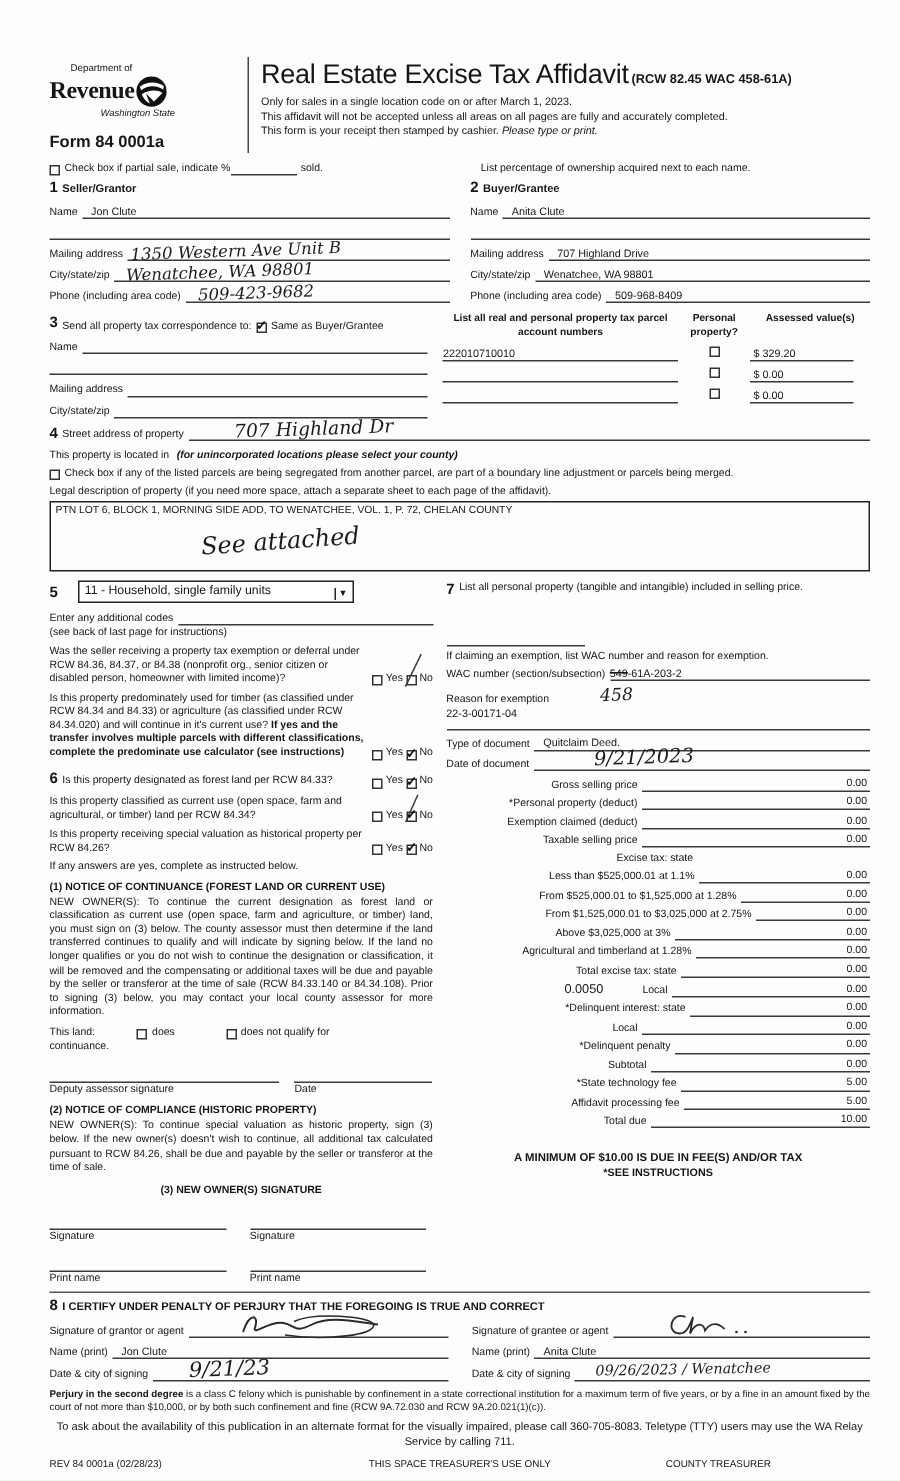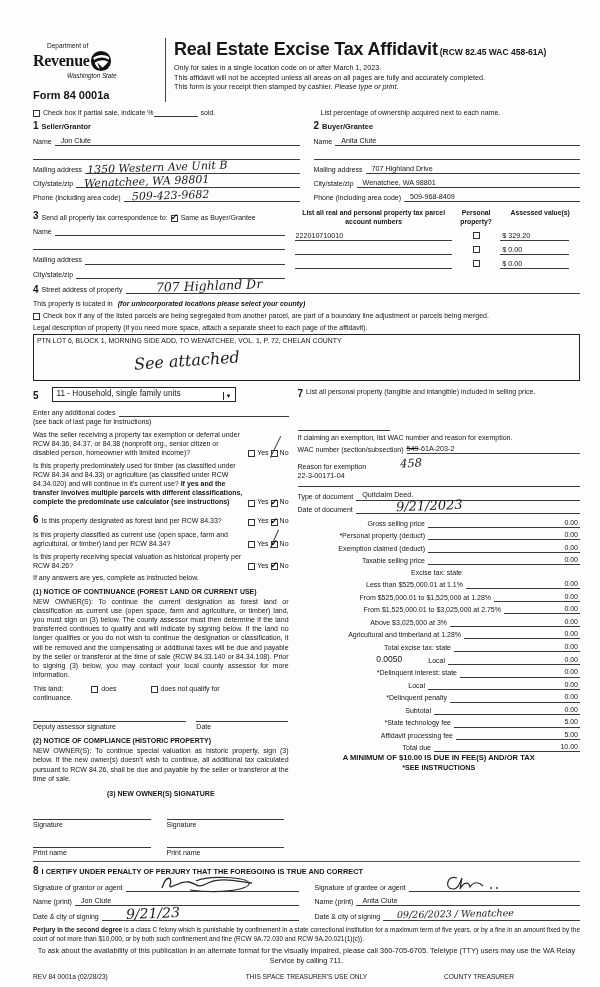--- a/index.html
+++ b/index.html
@@ -27,21 +27,21 @@
   
   .hdr { display:flex; margin-bottom:6px; }
   .hdr-left { width:128px; flex:0 0 auto; padding-top:4px; }
   .dept { font-size:6.5px; text-align:left; margin-left:14px; }
   .revenue-row { display:flex; align-items:center;font-family:Liberation Serif, serif; }
   .revenue { font-size:16px; font-weight:bold; letter-spacing:-0.3px; }
   .wa-state { font-size:6.3px; font-style:italic; margin-left:34px; }
   .form-no { font-size:11px; font-weight:bold; margin-top:7px; }
   .hdr-div { width:0; border-left:1px solid #444; margin:0 8px 0 4px; }
   .hdr-right { flex:1; }
-  .title { font-size:18px; font-weight:bold; letter-spacing:-0.2px; }
+  .title { font-size:18px; font-weight:normal; letter-spacing:-0.2px; }
   .title-ref { font-size:8.5px; font-weight:bold; }
   .hdr-notes { font-size:7.2px; margin-top:2px; }
   
   .toprow { display:flex; margin:4px 0 2px 0; }
   
   .twocol { display:flex; gap:14px; }
   .c12 { width:50%; }
   .secnum { font-size:10px; font-weight:bold; margin-right:3px; }
   .sectitle { font-size:7.4px; font-weight:bold; }
   .fline { display:flex; align-items:center; margin-top:5px; }
@@ -492,21 +492,21 @@
             <span class="taxlabel">Affidavit processing fee</span>
             <span class="taxline" style="width:90px;"></span>
             <span class="taxval">5.00</span>
           </div>
         <div class="taxrow">
             <span class="taxlabel">Total due</span>
             <span class="taxline" style="width:112px;"></span>
             <span class="taxval">10.00</span>
           </div>
       </div>
-      <div class="b" style="text-align:center; font-size:7.6px; margin-top:1px;">A MINIMUM OF $10.00 IS DUE IN FEE(S) AND/OR TAX</div>
+      <div class="b" style="text-align:center; font-size:7.6px; margin-top:15px;">A MINIMUM OF $10.00 IS DUE IN FEE(S) AND/OR TAX</div>
       <div class="b" style="text-align:center; font-size:7.2px;">*SEE INSTRUCTIONS</div>
     </div>
   </div>
 
   <div class="s8">
     <div><span class="secnum">8</span><span class="b" style="font-size:7.4px;">I CERTIFY UNDER PENALTY OF PERJURY THAT THE FOREGOING IS TRUE AND CORRECT</span></div>
     <div class="s8cols">
       <div class="s8col">
         <div class="fline" style="margin-top:6px;">
           <span class="lbl">Signature of grantor or agent</span>
@@ -553,21 +553,21 @@
               <span class="hw-val hw" style="font-size:9.5px; left:14px; bottom:0; transform:rotate(-1deg);">09/26/2023  /  Wenatchee</span>
             </span>
         </div>
       </div>
     </div>
   </div>
 
   <div class="perjury">
     <span class="b">Perjury in the second degree</span><span> is a class C felony which is punishable by confinement in a state correctional institution for a maximum term of five years, or by a fine in an amount fixed by the court of not more than $10,000, or by both such confinement and fine (RCW 9A.72.030 and RCW 9A.20.021(1)(c)).</span>
   </div>
-  <div class="altfmt">To ask about the availability of this publication in an alternate format for the visually impaired, please call 360-705-6705. Teletype (TTY) users may use the WA Relay Service by calling 711.</div>
+  <div class="altfmt">To ask about the availability of this publication in an alternate format for the visually impaired, please call 360-705-8083. Teletype (TTY) users may use the WA Relay Service by calling 711.</div>
 
   <div class="foot">
     <div class="foot-left">REV 84 0001a   (02/28/23)</div>
     <div class="foot-mid">
       <div>THIS SPACE TREASURER'S USE ONLY</div>
 
     </div>
     <div class="foot-right">
       <div style="padding-left:28px;">COUNTY TREASURER</div>
 

